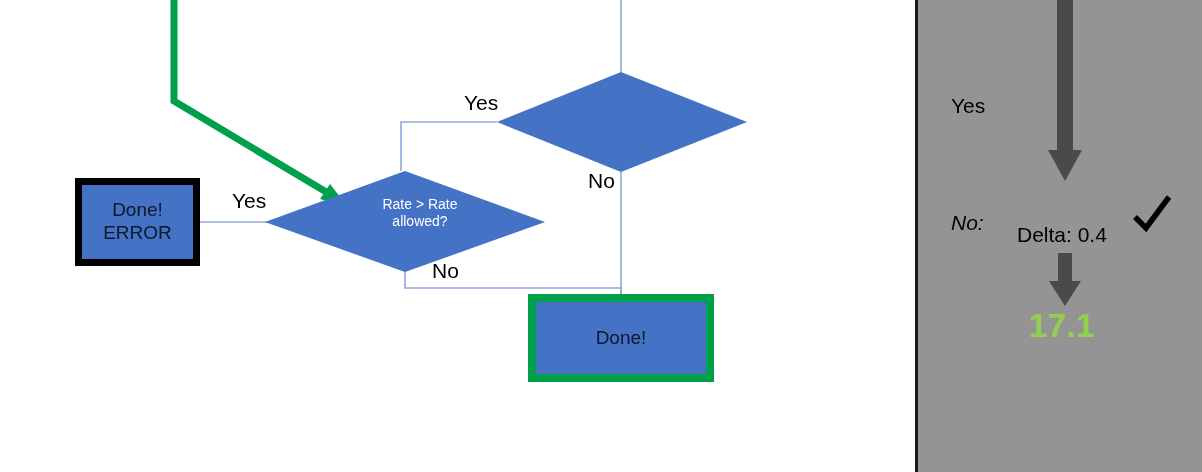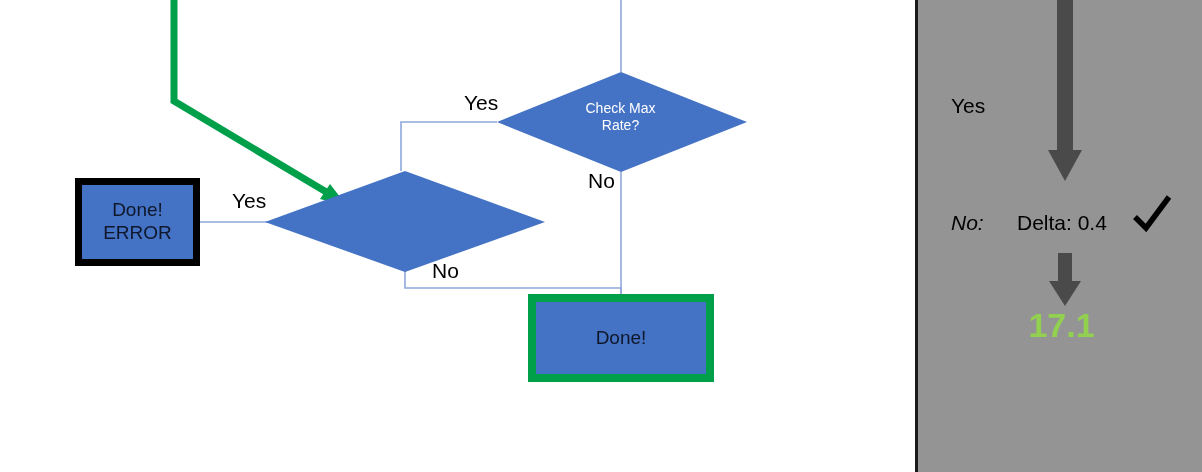--- a/index.html
+++ b/index.html
@@ -107,21 +107,21 @@
   }
   .panel-text {
     position: absolute;
     color: #000000;
     font-size: 21px;
     line-height: 1;
     white-space: nowrap;
   }
   #panel-yes   { left: 33px; top: 95px; }
   #panel-no    { left: 33px; top: 212px; font-style: italic; }
-  #panel-delta { left: 99px; top: 212px; }
+  #panel-delta { left: 99px; top: 224px; }
   #panel-check {
     position: absolute;
     left: 212px; top: 193px;
     width: 44px; height: 44px;
   }
   #panel-value {
     position: absolute;
     left: 0; top: 308px;
     width: 287px;
     text-align: center;
@@ -152,23 +152,23 @@
 
       <polyline points="174,0 174,101 338,199" fill="none" stroke="#00A04B" stroke-width="7" stroke-linejoin="miter" stroke-linecap="butt"></polyline>
 
       <polygon points="347,206 320,199 330,184" fill="#00A04B"></polygon>
 
       <polygon points="405,171 545,222 405,272 265,222" fill="#4472C4"></polygon>
 
       <polygon points="621,72 747,122 621,172 497,122" fill="#4472C4"></polygon>
     </svg>
 
-
-    <div class="node-label" id="diamond-maxrate-label">Check Max
-Rate?</div>
+    <div class="node-label" id="diamond-rate-label">Rate &gt; Rate
+allowed?</div>
+
 
     <div class="proc-box" id="box-done-error">Done!
 ERROR</div>
 
     <div class="proc-box" id="box-done">Done!</div>
 
     <div class="edge-label" id="label-yes-error">Yes</div>
 
     <div class="edge-label" id="label-no-rate">No</div>
 

